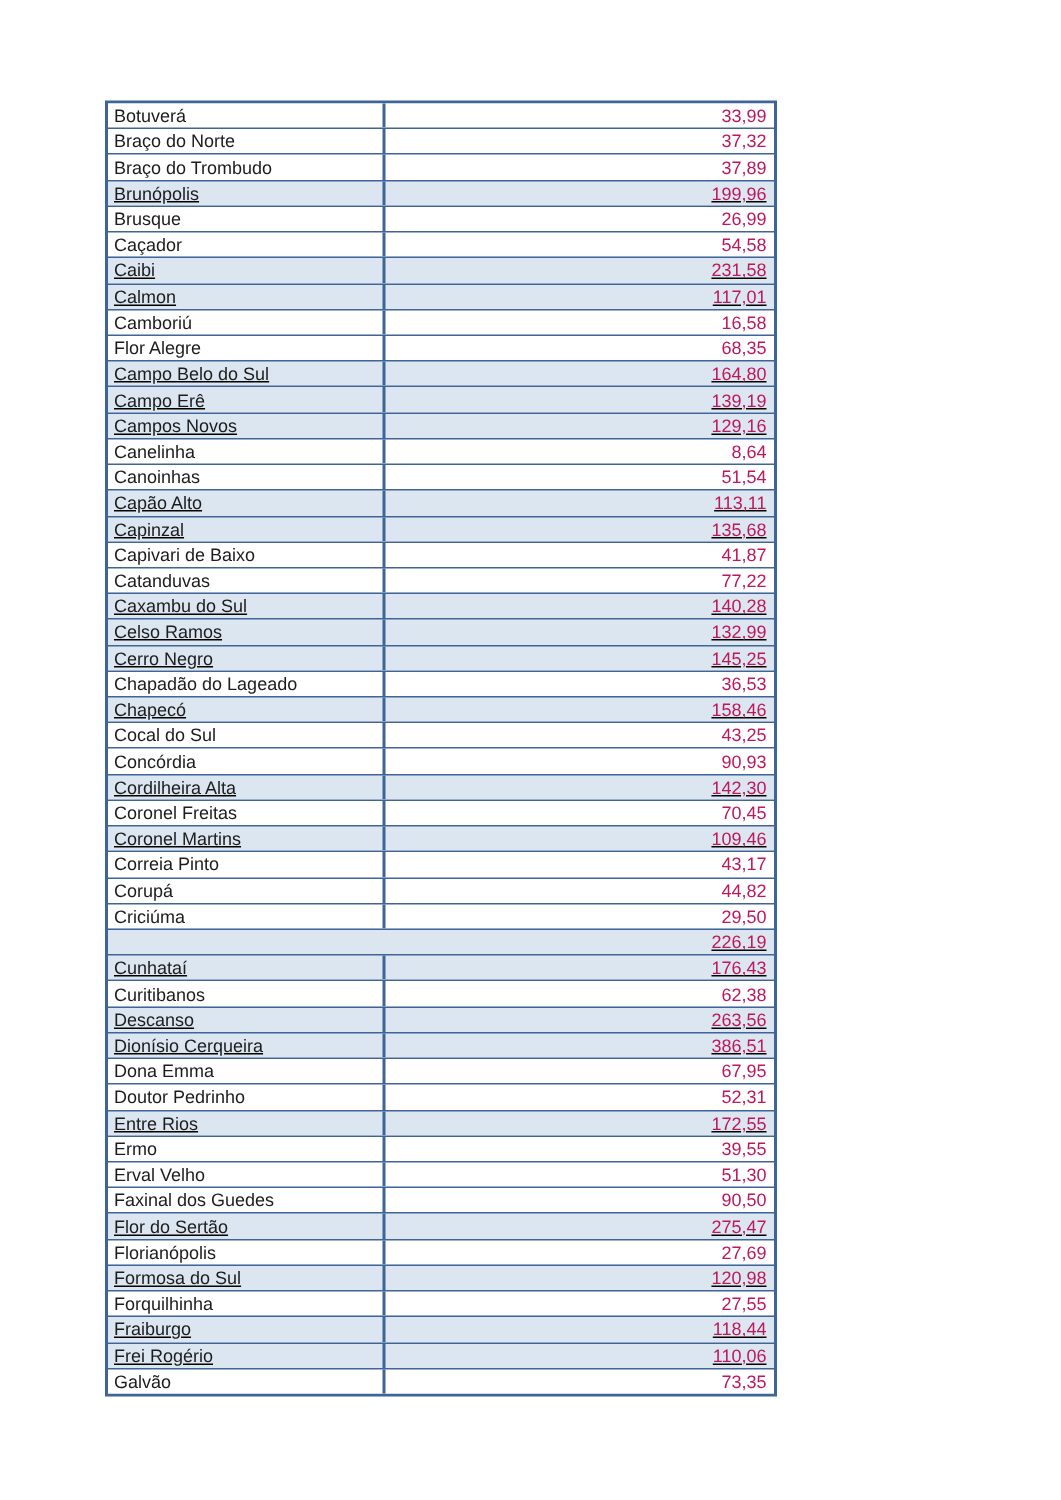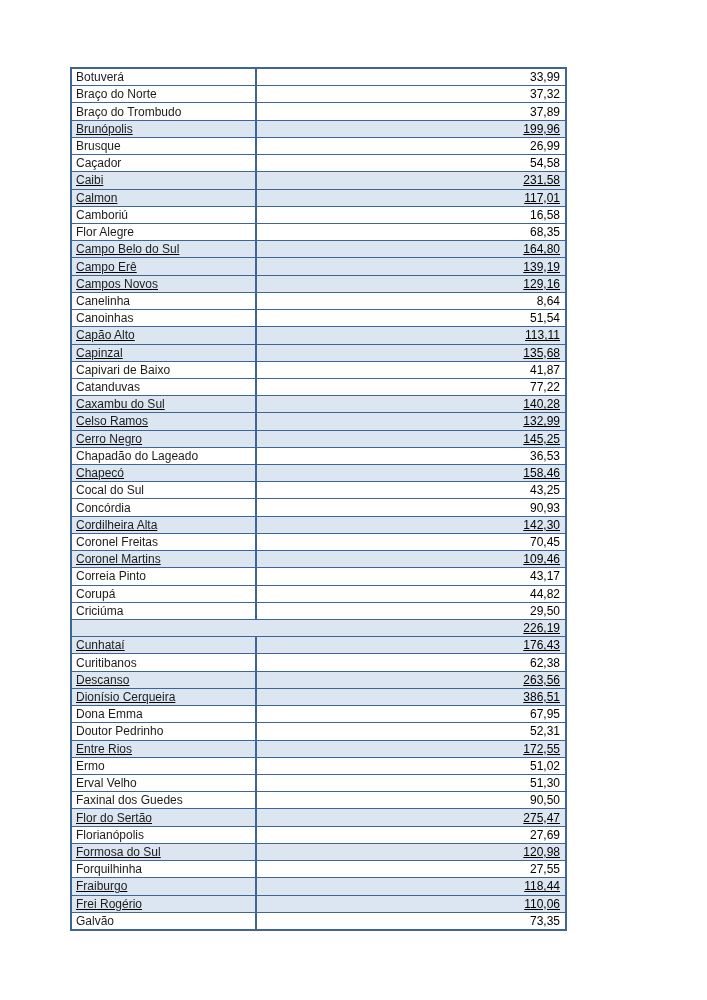--- a/index.html
+++ b/index.html
@@ -12,21 +12,21 @@
     width: 707px;
     height: 1000px;
     background: #ffffff;
     font-family: "Liberation Sans", "DejaVu Sans", sans-serif;
     overflow: hidden;
   }
   .muni-table {
     position: absolute;
     left: 70px;
     top: 67px;
-    width: 497px;
+    width: 448px;
     height: 864px;
     border: 2px solid #3f6497;
     box-sizing: border-box;
     display: flex;
     flex-direction: column;
   }
   .row {
     flex: 1 1 0;
     display: flex;
     align-items: stretch;
@@ -55,21 +55,21 @@
     white-space: nowrap;
     overflow: hidden;
   }
   .cell-value {
     flex: 1 1 auto;
     display: flex;
     align-items: center;
     justify-content: flex-end;
     padding-right: 5px;
     font-size: 12px;
-    color: #000000;
+    color: #be185d;
     white-space: nowrap;
     padding-left: 48px;
   }
 </style>
 </head>
 <body>
 
 <div class="page">
   <div class="muni-table">
 
@@ -267,21 +267,21 @@
     <div class="cell-value">52,31</div>
   </div>
 
   <div class="row hl">
     <div class="cell-name">Entre Rios</div>
     <div class="cell-value">172,55</div>
   </div>
 
   <div class="row">
     <div class="cell-name">Ermo</div>
-    <div class="cell-value">51,02</div>
+    <div class="cell-value">39,55</div>
   </div>
 
   <div class="row">
     <div class="cell-name">Erval Velho</div>
     <div class="cell-value">51,30</div>
   </div>
 
   <div class="row">
     <div class="cell-name">Faxinal dos Guedes</div>
     <div class="cell-value">90,50</div>

